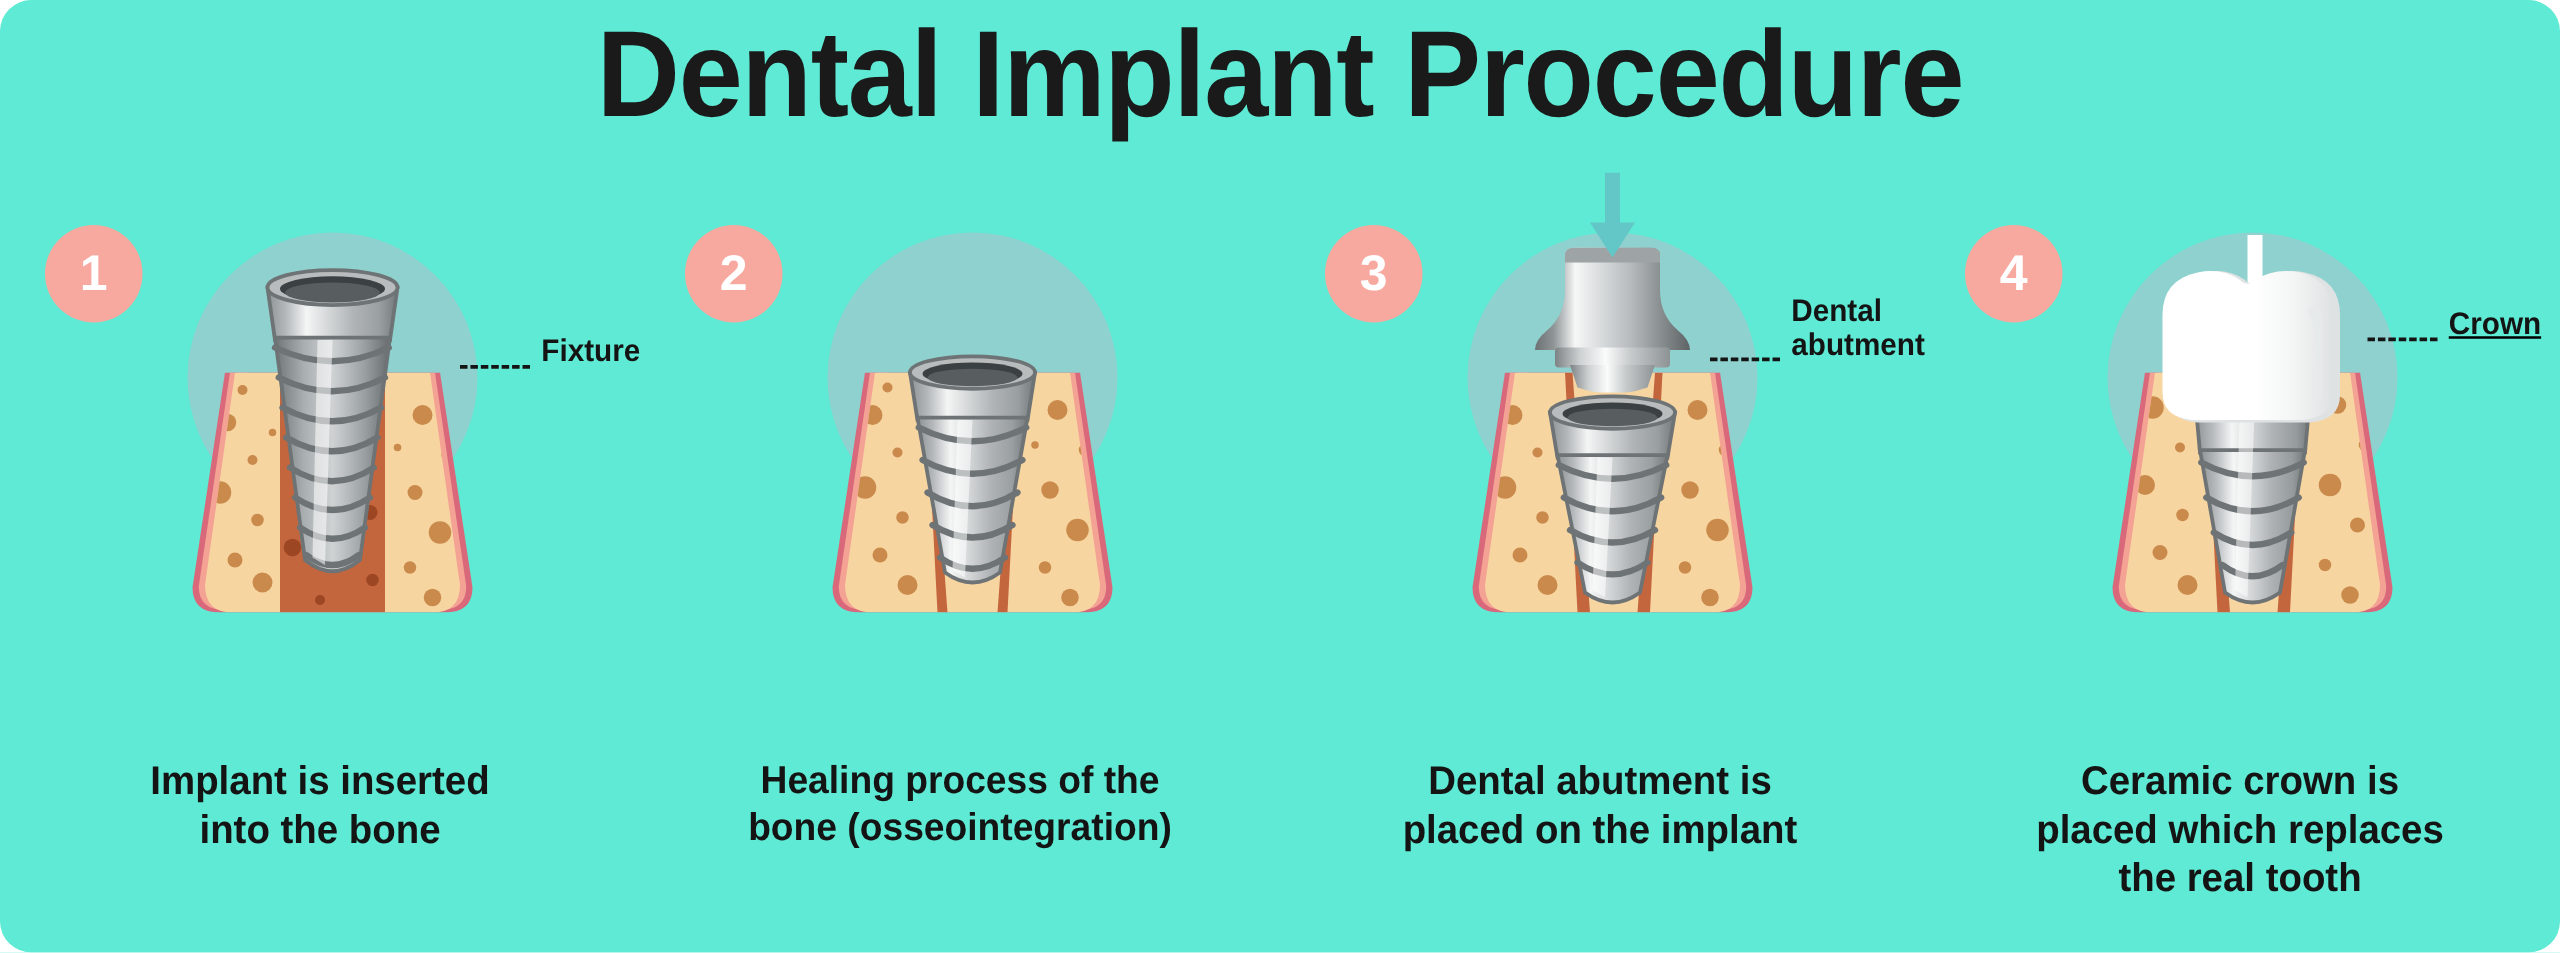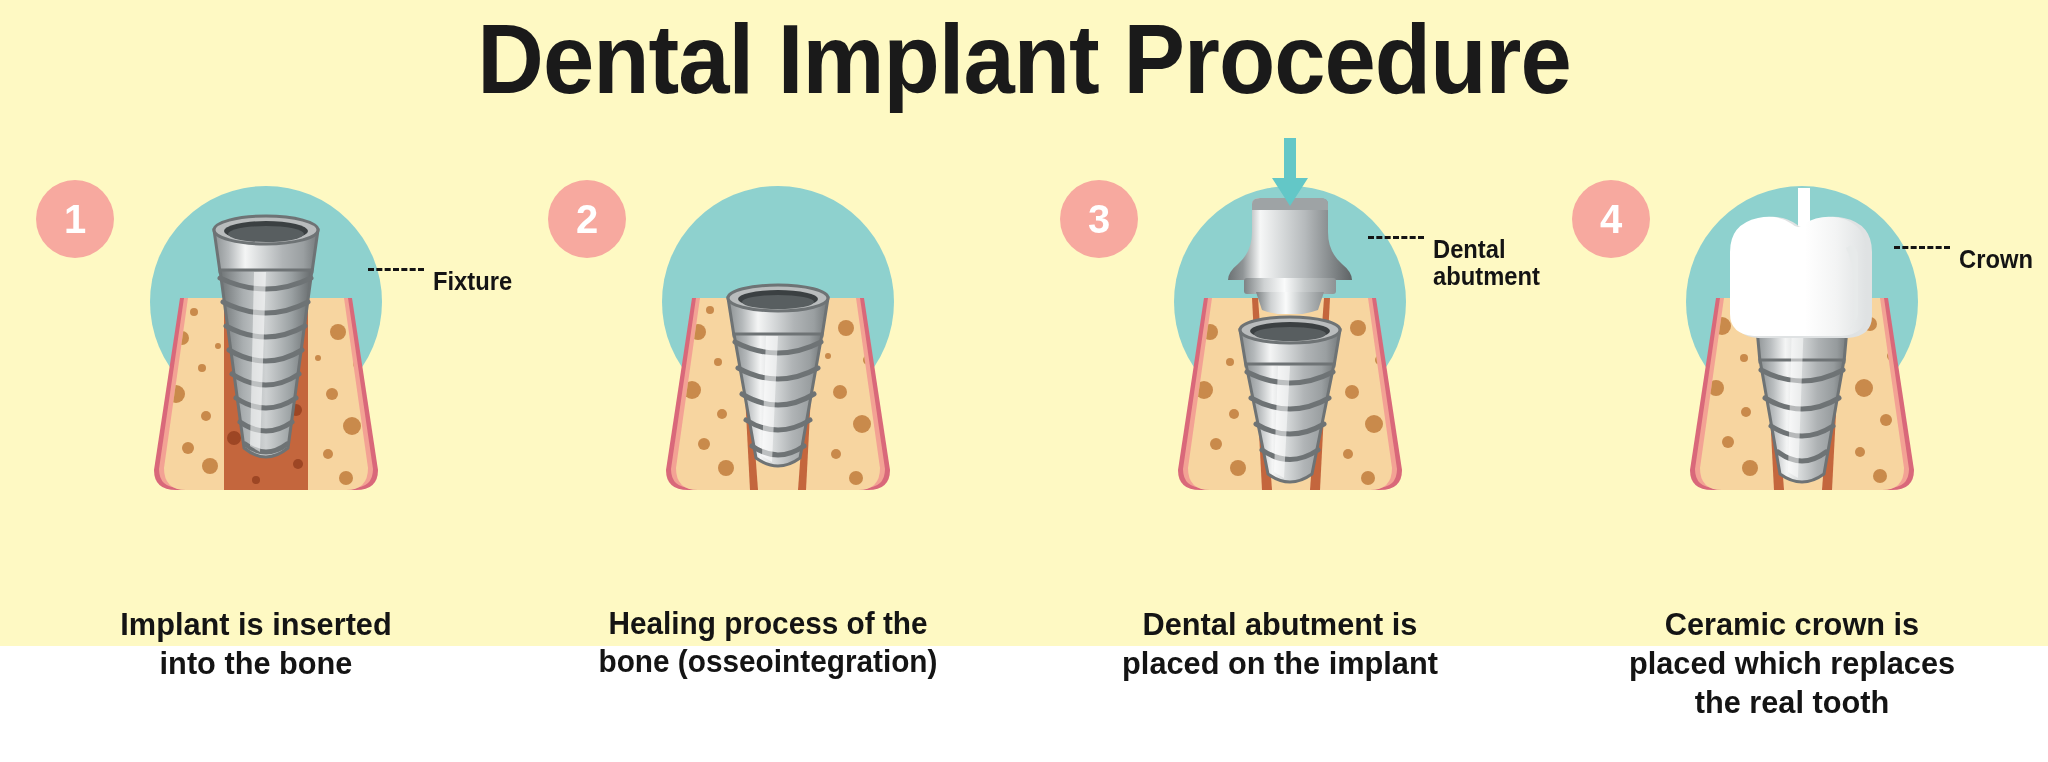--- a/index.html
+++ b/index.html
@@ -2,21 +2,21 @@
 <html><head>
 <meta charset="utf-8">
 <style>
   html,body{margin:0;padding:0;background:#ffffff;}
   body{
     width:2048px;height:762px;
     font-family:"Liberation Sans", sans-serif;
     overflow:hidden;
     position:relative;
   }
-  .page{position:relative;width:2048px;height:646px;background:#fef9c3;}
+  .page{position:relative;width:2048px;height:762px;background:#5eead4;border-radius:25px;}
 
   
   .title{
     position:absolute;top:8px;left:0;width:2048px;
     text-align:center;
     font-family:"Liberation Sans", sans-serif;
     font-weight:bold;
     font-size:98px;
     letter-spacing:-1px;
     color:#1a1a1a;
@@ -80,21 +80,21 @@
   .crown svg{display:block;}
 
   
   .arrow{position:absolute;z-index:6;}
   .arrow svg{display:block;}
   .arrow.behind{z-index:2;}
 
   
   .callout{
     position:absolute;z-index:9;
-    display:flex;align-items:flex-start;
+    display:flex;align-items:flex-end;
     white-space:nowrap;
   }
   .callout .dash{
     width:56px;height:0;
     border-top:3px dashed #141414;
     margin-right:9px;
   }
   .callout .ctext{
     font-family:"Liberation Sans", sans-serif;
     font-weight:bold;font-size:25px;color:#141414;
@@ -531,21 +531,21 @@
             <path d="M10,40 Q10,12 38,6 Q58,2 72,12 Q78,18 84,12
                      Q100,2 120,6 Q146,12 146,40 L146,102
                      Q146,122 122,124 L34,124 Q10,122 10,102 Z" fill="url(#crg)"></path>
 
             <path d="M22,42 Q22,18 44,12 Q52,10 56,14 Q38,22 34,44 L34,110 Q22,108 22,100 Z" fill="#ffffff" opacity="0.95"></path>
 
             <path d="M126,36 Q134,52 134,78 L134,108 Q132,118 122,120 Q136,116 138,102 L138,44 Q136,28 126,36 Z" fill="#e7eaea"></path>
           </svg>
         </div>
 
-        <div class="callout" style="left:282px;top:96px;">
+        <div class="callout" style="left:282px;top:96px;text-decoration:underline;">
           <span class="dash"></span>
           <span class="ctext">Crown</span>
         </div>
 
       </div>
 
       <div class="caption">Ceramic crown is
 placed which replaces
 the real tooth</div>
     </div>

